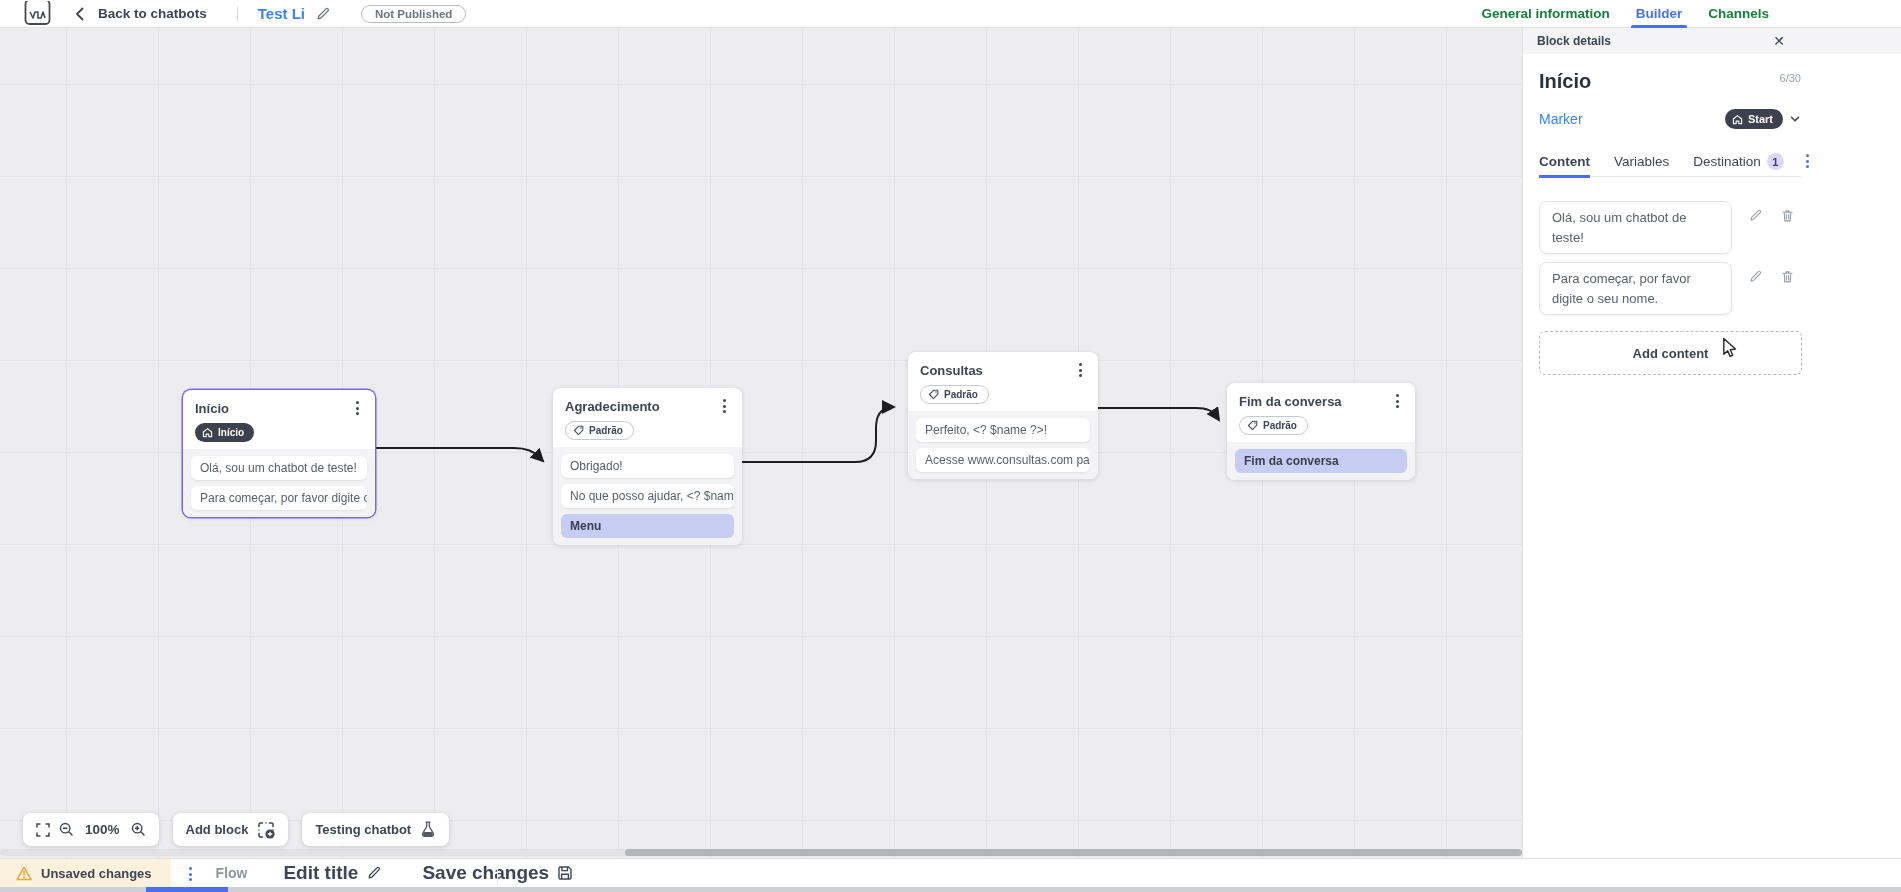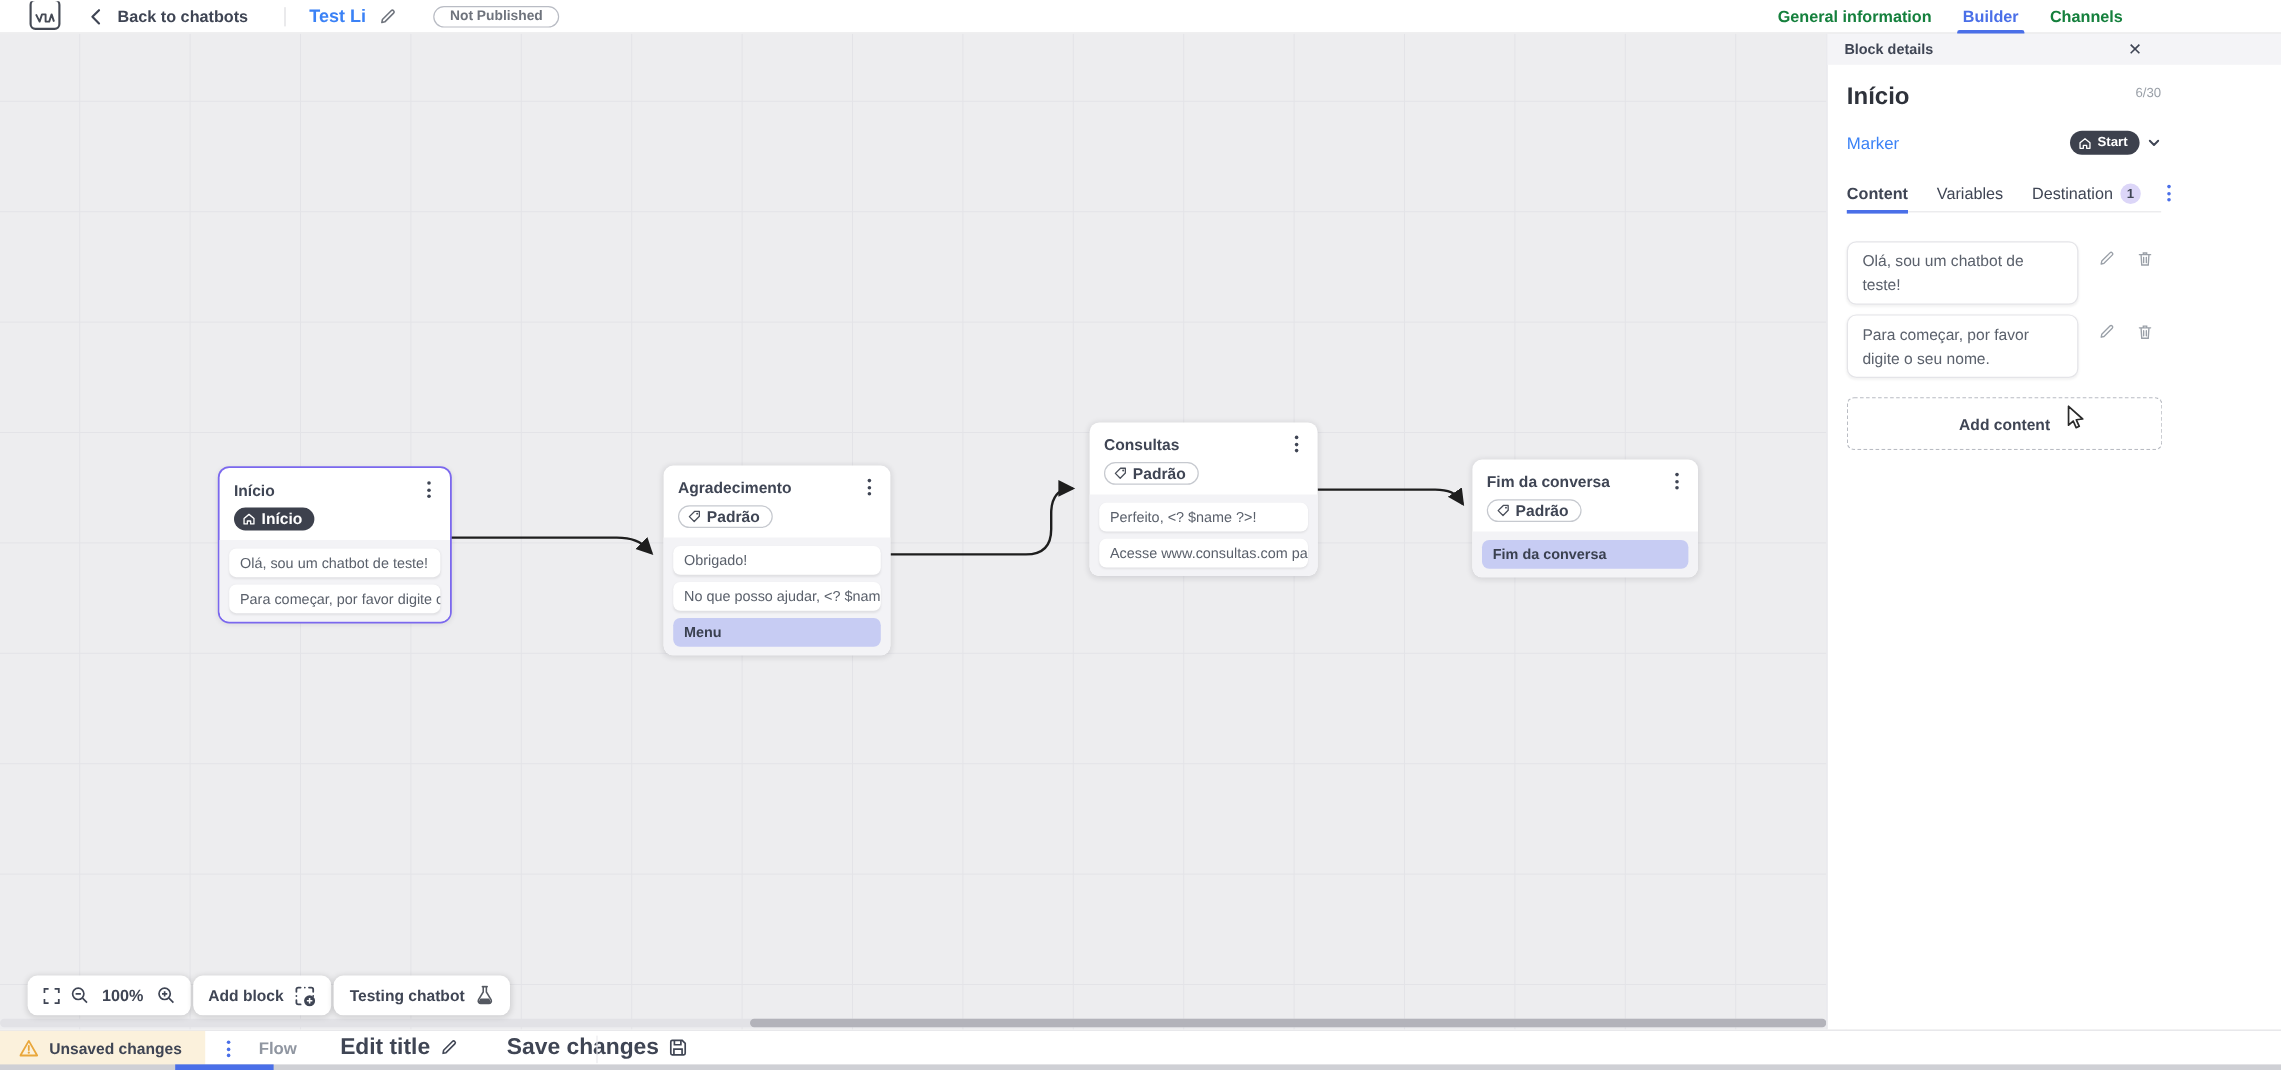--- a/index.html
+++ b/index.html
@@ -36,31 +36,31 @@
   
   .node { position:absolute; background:#fff; border-radius:8px; z-index:2;
           box-shadow:0 1px 5px rgba(26,30,44,.14); cursor:pointer; }
   .node.selected { box-shadow:0 0 0 1.5px #7b68ee, 0 1px 5px rgba(26,30,44,.14); }
   .node-head { padding:9px 12px 7px; }
   .node-title-row { display:flex; align-items:center; justify-content:space-between; }
   .node-title { font-size:13px; font-weight:700; color:#3f4554; }
   .kebab { display:inline-flex; flex-direction:column; gap:2.6px; padding:2px 4px; cursor:pointer; }
   .kebab i { width:3px; height:3px; border-radius:50%; background:#3f4554; }
   .pill { display:inline-flex; align-items:center; gap:5px; height:19px; border-radius:10px;
-          font-size:13px; font-weight:700; padding:0 10px; margin-top:6px; }
+          font-size:10px; font-weight:700; padding:0 10px; margin-top:6px; }
   .pill.dark { background:#3d414d; color:#fff; padding-left:7px; }
   .pill.outline { background:#fff; border:1px solid #c6c9cf; color:#3f4554; padding-left:7px; }
   .node-body { background:#f3f3f6; border-radius:0 0 8px 8px; padding:7px 8px;
                display:flex; flex-direction:column; gap:6px; }
   .msg { background:#fff; border-radius:6px; padding:5px 9px; font-size:12px; color:#5a606b;
          box-shadow:0 1px 2px rgba(0,0,0,.08); white-space:nowrap; overflow:hidden; }
   .msg.hl { background:#c7ccf3; color:#3a4050; font-weight:700; box-shadow:none; }
 
   
-  .controls { position:absolute; left:23px; top:785px; display:flex; gap:2px; z-index:5; }
+  .controls { position:absolute; left:23px; top:785px; display:flex; gap:14px; z-index:5; }
   .ctrl-card { background:#fff; border-radius:8px; height:33px; display:flex; align-items:center;
                padding:0 13px; gap:9px; box-shadow:0 1px 5px rgba(0,0,0,.15); cursor:pointer; }
   .zoom-level { font-size:13.5px; font-weight:700; color:#3f4554; margin:0 2px; }
   .ctrl-label { font-size:13px; font-weight:700; color:#3f4554; }
   .icon-btn { display:flex; align-items:center; cursor:pointer; }
 
   
   .hscroll-track { position:absolute; left:0; bottom:2px; width:1522px; height:7px;
                    background:#e2e2e6; border-radius:4px; z-index:4; }
   .hscroll-thumb { position:absolute; left:625px; bottom:2px; width:897px; height:7px;

